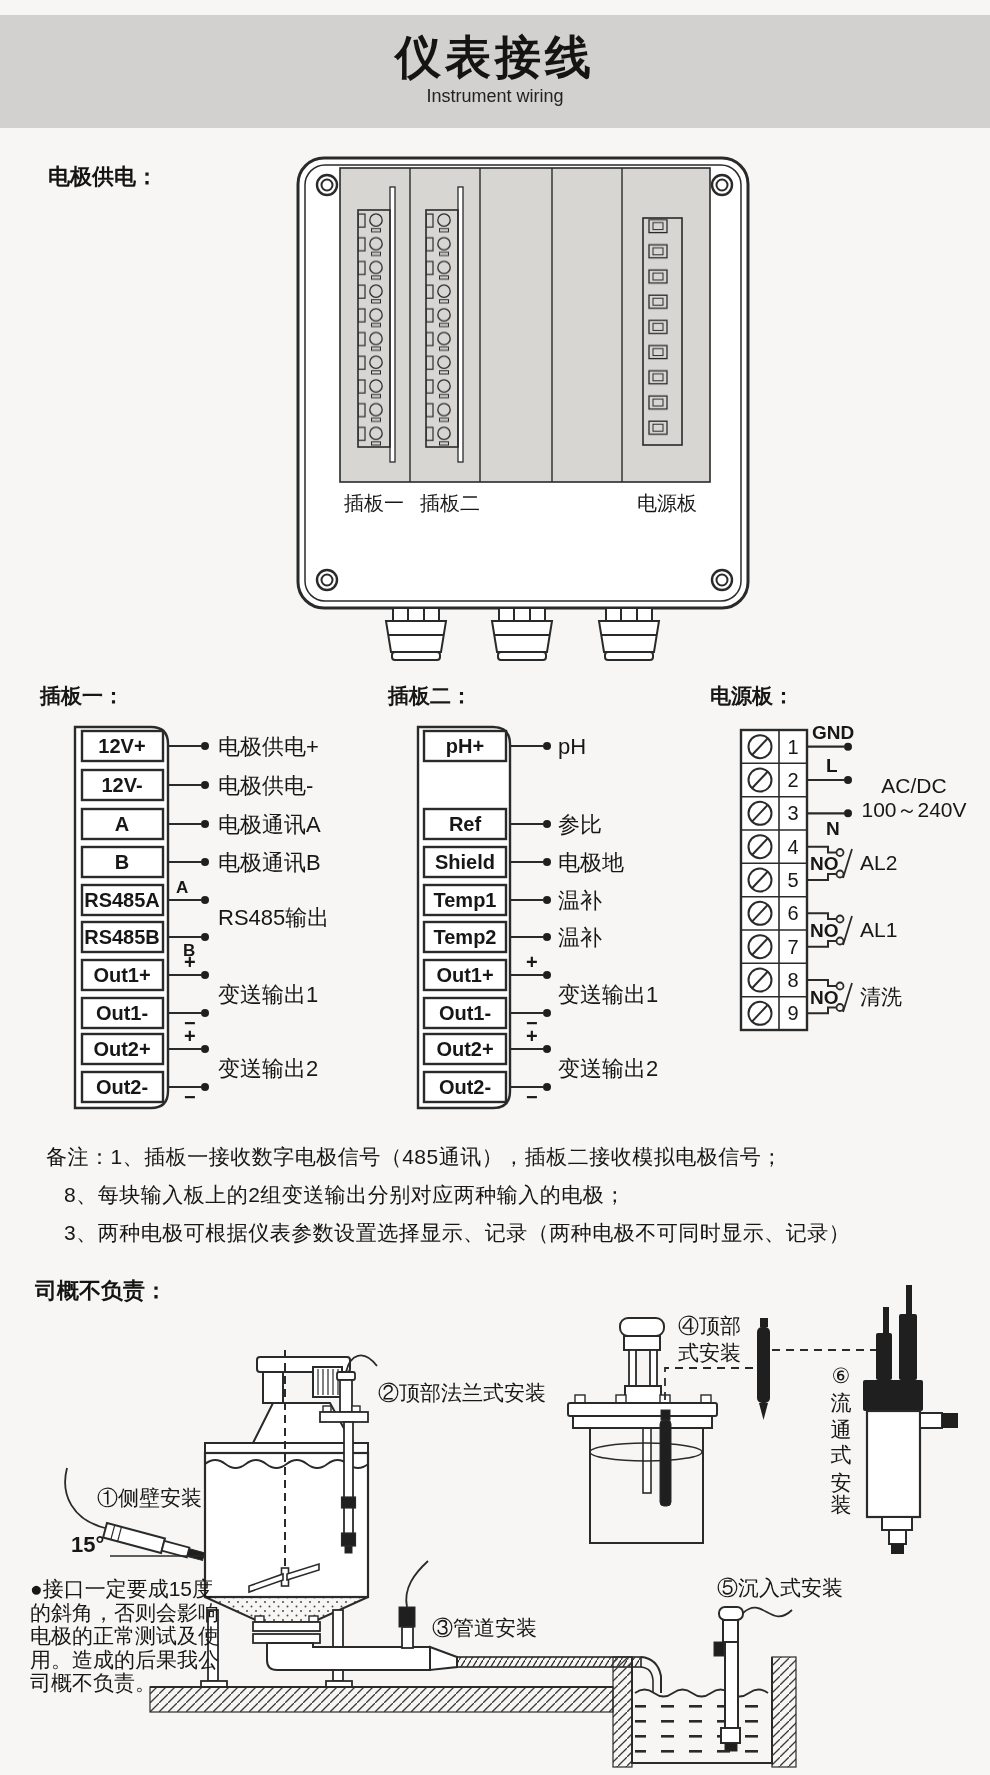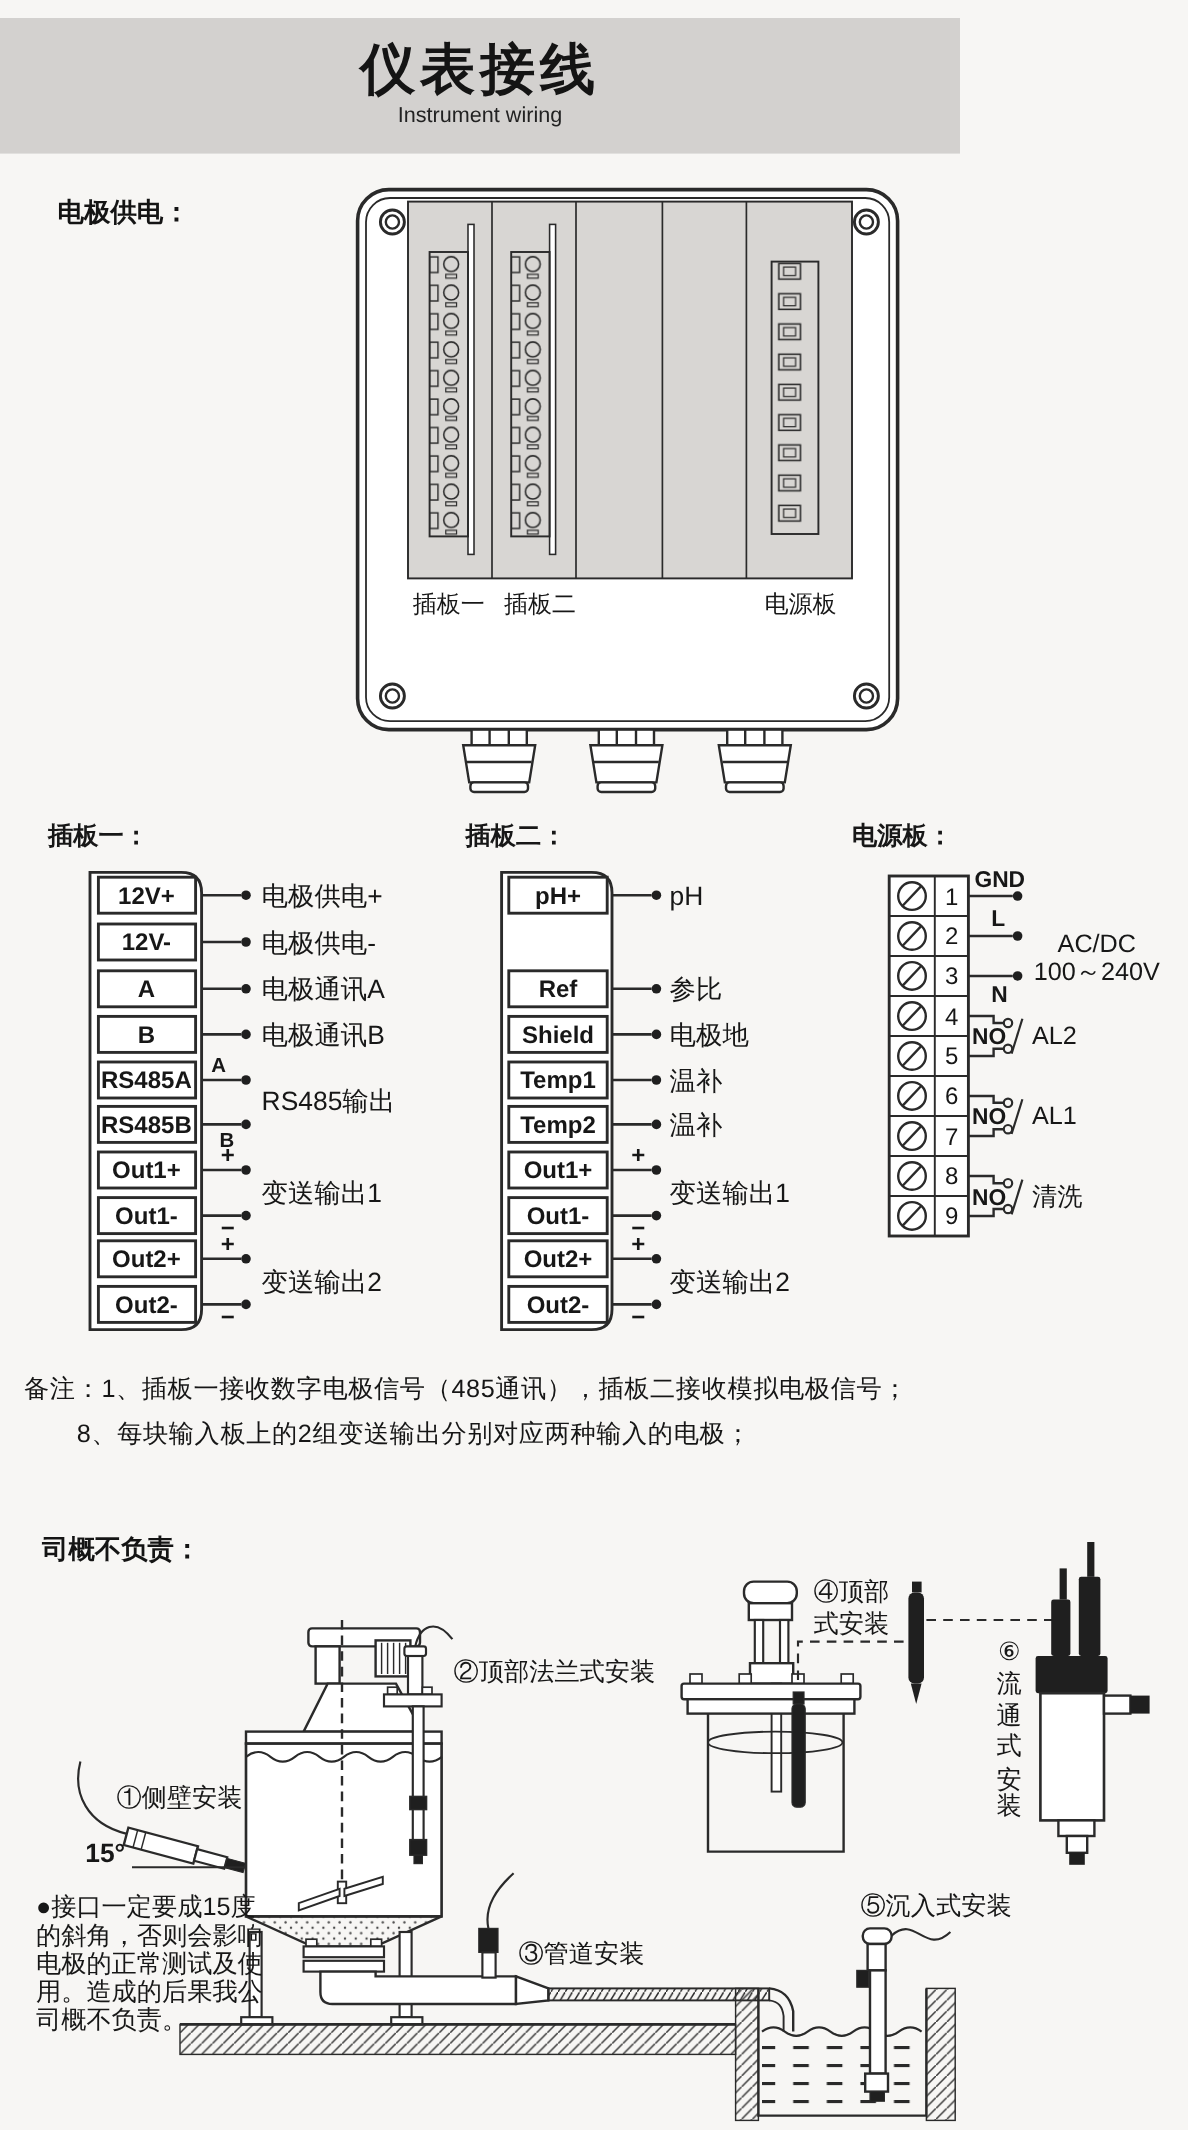--- a/index.html
+++ b/index.html
@@ -1,19 +1,19 @@
 <!DOCTYPE html>
 <html><head>
 <meta charset="utf-8">
 <style>
   html,body{margin:0;padding:0;background:#e9e8e6;}
   .page{position:relative;width:990px;height:1775px;background:#f7f6f4;overflow:hidden;
         font-family:"Liberation Sans",sans-serif;color:#161616;}
   .abs{position:absolute;}
-  .header{position:absolute;left:0;top:15px;width:800px;height:113px;background:#d3d1cf;text-align:center;}
+  .header{position:absolute;left:0;top:15px;width:990px;height:113px;background:#d3d1cf;text-align:center;}
   .header h1{margin:0;padding-top:16px;font-size:46px;line-height:52px;font-weight:bold;letter-spacing:4px;color:#141414;}
   .header .sub{font-size:18px;line-height:24px;color:#222;margin-top:1px;}
   .sec-label{font-size:22px;font-weight:bold;color:#141414;}
   .note{font-size:21px;color:#161616;white-space:nowrap;letter-spacing:0.5px;}
   svg text{font-family:"Liberation Sans",sans-serif;fill:#171717;}
   .tb{font-size:20px;font-weight:600;}
   .lbl{font-size:22px;font-weight:500;}
   .hd{font-size:21px;font-weight:700;}
   .sm{font-size:17px;font-weight:600;}
   .pm{font-size:20px;font-weight:600;}
@@ -327,22 +327,23 @@
       <polyline points="125,318 146,318 146,324 154,324" fill="none" stroke="#2a2a2a" stroke-width="2"></polyline>
       <polyline points="125,351.3 146,351.3 146,345.5 154,345.5" fill="none" stroke="#2a2a2a" stroke-width="2"></polyline>
       <circle cx="158" cy="324" r="3.5" fill="none" stroke="#2a2a2a" stroke-width="1.8"></circle>
       <circle cx="158" cy="345.5" r="3.5" fill="none" stroke="#2a2a2a" stroke-width="1.8"></circle>
       <line x1="161" y1="350" x2="170" y2="321" stroke="#2a2a2a" stroke-width="1.8"></line>
       <text class="pw" x="128" y="342">NO</text>
       <text class="rel" x="178" y="342">清洗</text>
     </g>
   </svg>
 
-  <div class="abs note" style="left:20px;top:1143px">备注：1、插板一接收数字电极信号（485通讯），插板二接收模拟电极信号；</div>
+  <div class="abs note" style="left:46px;top:1143px">备注：1、插板一接收数字电极信号（485通讯），插板二接收模拟电极信号；</div>
   <div class="abs note" style="left:64px;top:1181px">8、每块输入板上的2组变送输出分别对应两种输入的电极；</div>
+  <div class="abs note" style="left:64px;top:1219px">3、两种电极可根据仪表参数设置选择显示、记录（两种电极不可同时显示、记录）</div>
 
   <div class="abs sec-label" style="left:35px;top:1276px">司概不负责：</div>
 
   <svg class="abs" style="left:15px;top:1280px" width="965" height="495">
 
     <g stroke="#2a2a2a" fill="#fff">
       <rect x="242" y="77" width="93" height="15" rx="3" stroke-width="2"></rect>
       <rect x="298" y="87" width="29" height="30" stroke-width="2"></rect>
       <line x1="303" y1="89" x2="303" y2="115" stroke-width="1.2"></line>
         <line x1="308" y1="89" x2="308" y2="115" stroke-width="1.2"></line>

